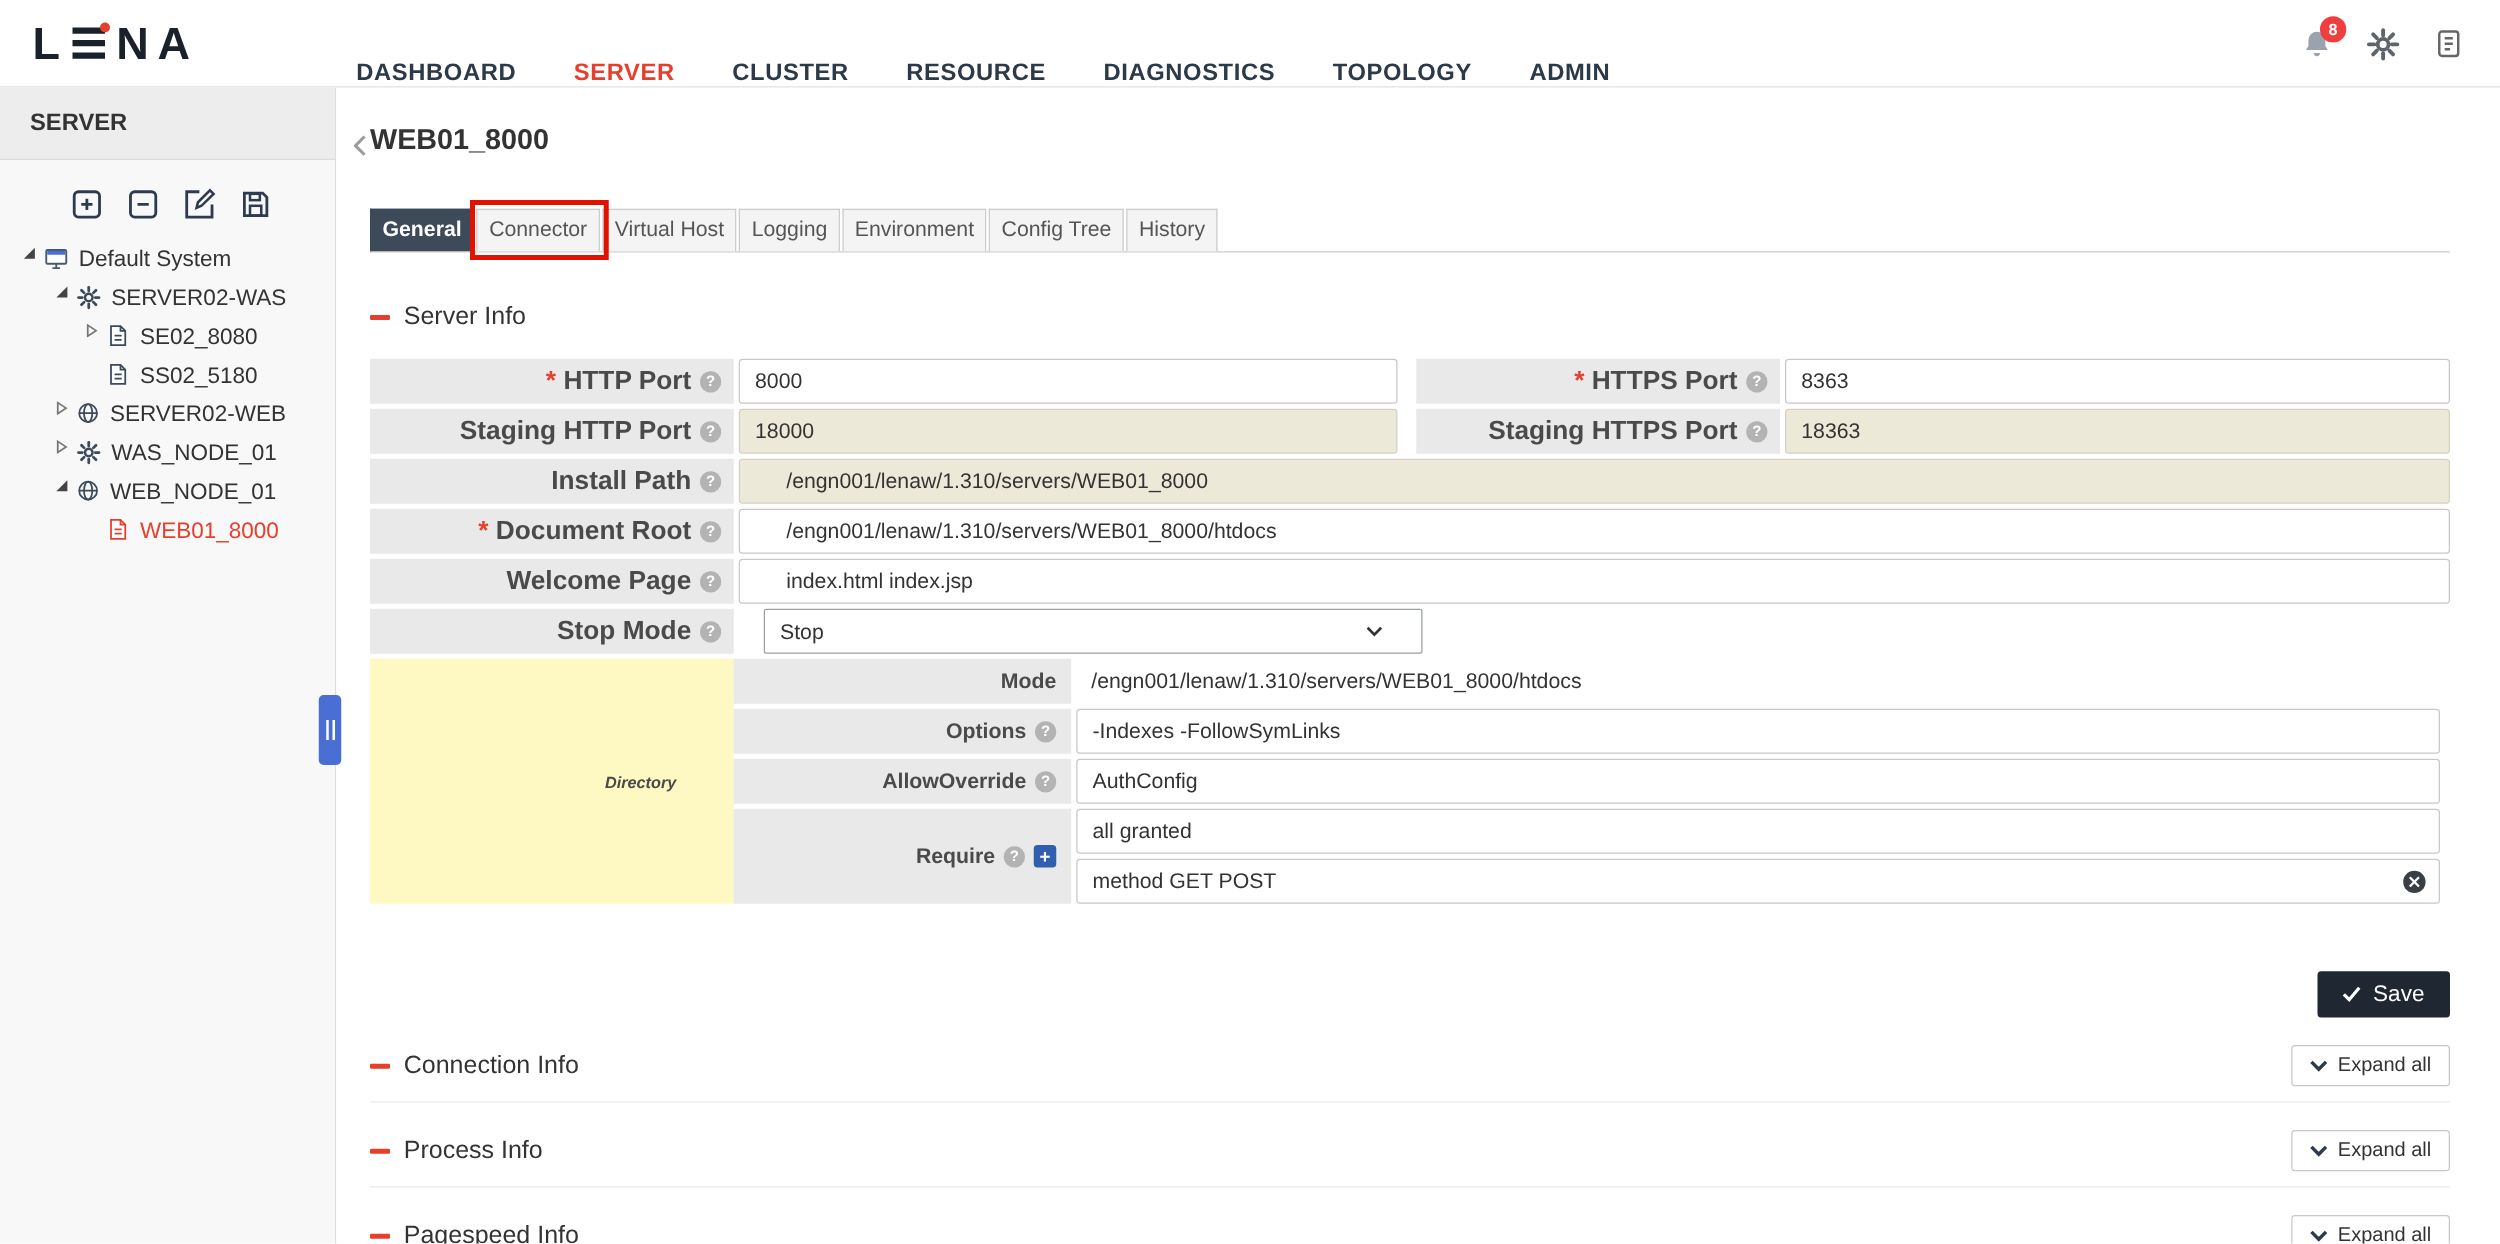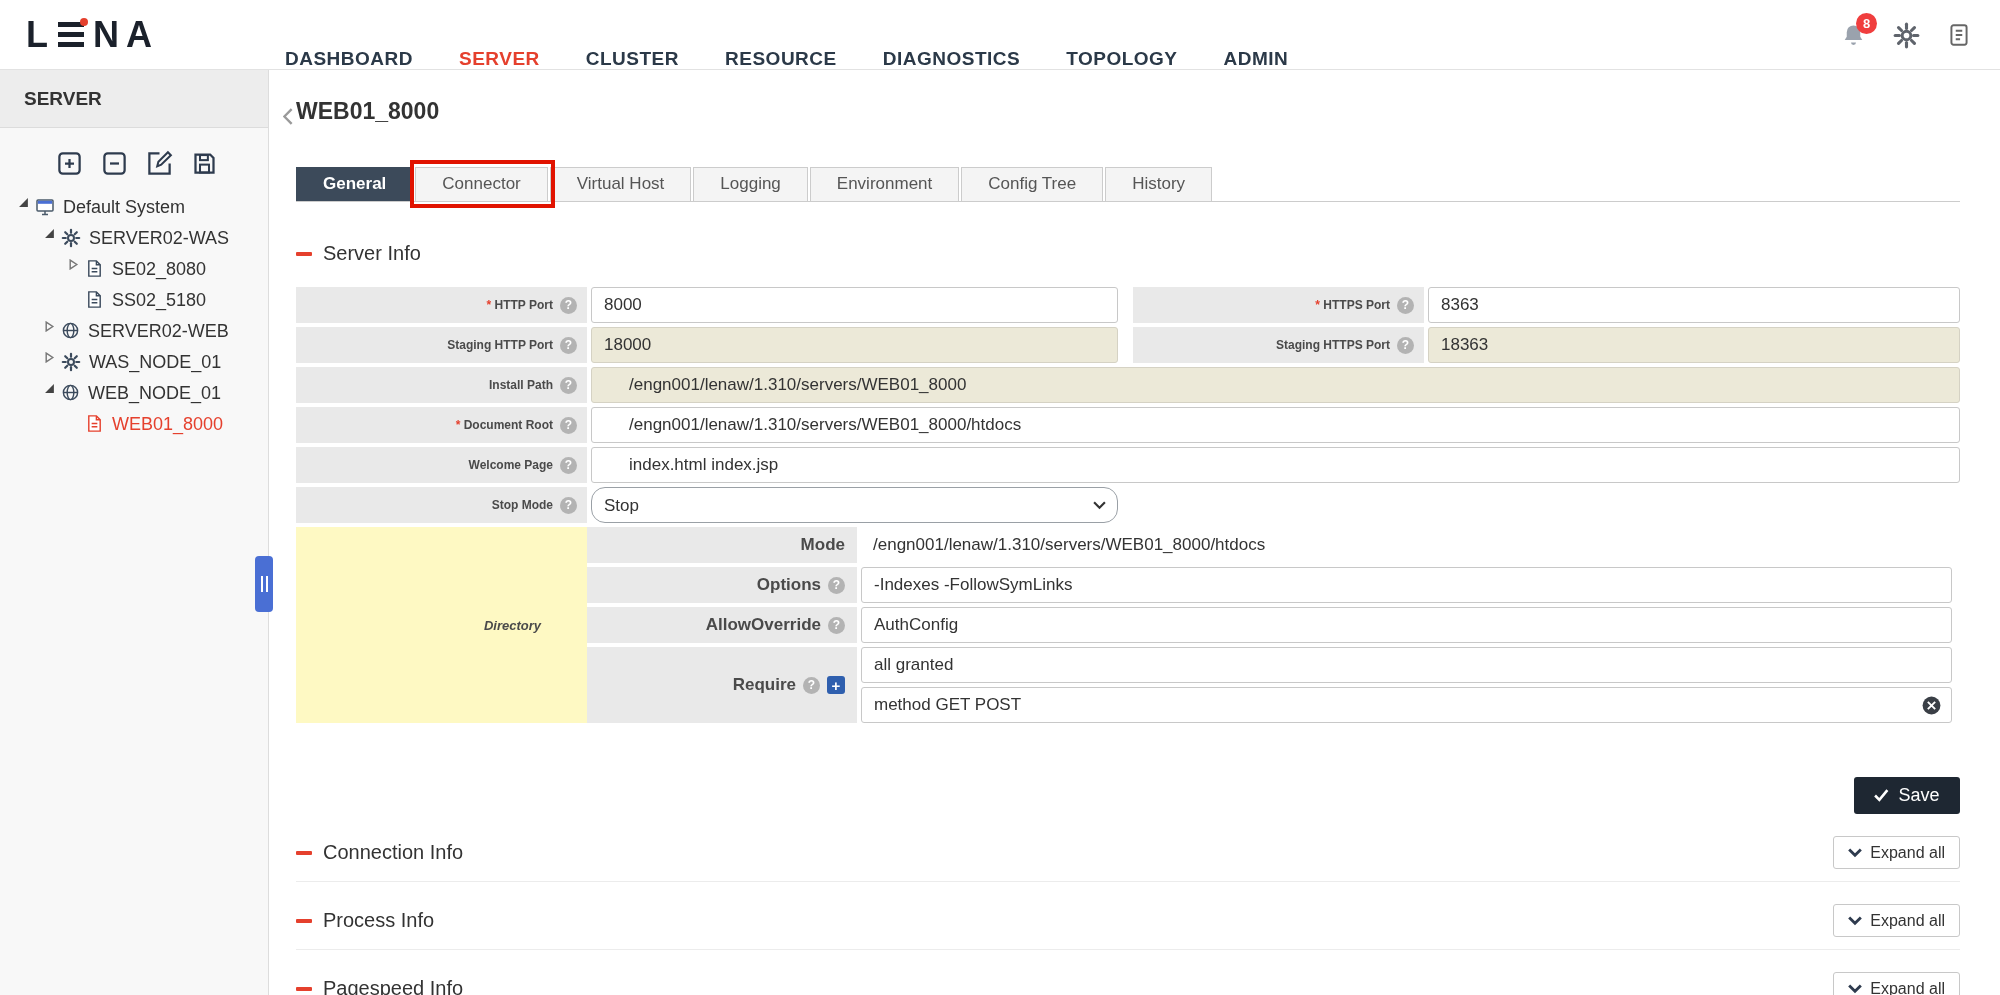--- a/index.html
+++ b/index.html
@@ -68,21 +68,21 @@
 
   
   .main { position:absolute; left:269px; top:70px; right:0; bottom:0; overflow:hidden; background:#fff; }
   .back-chevron { position:absolute; left:10px; top:34px; cursor:pointer; padding:4px; }
   .content { margin:0 40px 0 27px; }
   .page-title { padding-top:28px; font-size:23px; font-weight:bold; color:#333; }
 
   
   .tabs { display:flex; margin-top:42px; border-bottom:1px solid #ccc; align-items:flex-end; }
   .tab {
-    height:34px; line-height:32px; padding:0 26px; margin-right:2px;
+    height:34px; line-height:32px; padding:0 9px; margin-right:2px;
     background:#f4f4f4; border:1px solid #ccc; border-bottom:none;
     font-size:17px; color:#555; cursor:pointer; position:relative;
   }
   .tab.active { background:#3c4a5a; border-color:#3c4a5a; color:#fff; font-weight:bold; }
   .tab-wrap { position:relative; }
   .annotation-box {
     position:absolute; left:-5px; right:-5px; top:-7px; bottom:-7px;
     border:4px solid #e11300; z-index:5; pointer-events:none;
   }
 
@@ -90,21 +90,21 @@
   .section-header { display:flex; align-items:center; margin-top:40px; }
   .section-dash { width:16px; height:4px; background:#e5402d; margin-right:11px; border-radius:1px; }
   .section-title { font-size:20px; color:#333; }
 
   
   .form { margin-top:22px; }
   .frow { display:flex; gap:4px; margin-bottom:4px; }
   .lbl {
     width:291px; min-width:291px; height:36px; background:#e9e9e9;
     display:flex; align-items:center; justify-content:flex-end; gap:7px;
-    padding-right:10px; font-size:12px; font-weight:bold; color:#4a4a4a;
+    padding-right:10px; font-size:21px; font-weight:bold; color:#4a4a4a;
   }
   .lbl.second { margin-left:11px; }
   .req::before { content:"* "; color:#e5402d; font-weight:bold; }
   .help {
     width:17px; height:17px; min-width:17px; border-radius:50%; background:#b3b3b3;
     color:#fff; font-size:12px; font-weight:bold; display:flex; align-items:center; justify-content:center;
     cursor:pointer;
   }
   .help::before { content:"?"; }
   .inp {
@@ -112,22 +112,22 @@
     padding:0 12px; font-size:17px; color:#333; font-family:"Liberation Sans",sans-serif; width:100%;
   }
   .inp.ro { background:#ece9d8; border-color:#d5d2c4; }
   .in1 { width:527px; min-width:527px; }
   .in2 { flex:1; }
   .infull { flex:1;padding-left:37px; }
 
   .select-wrap { position:relative; width:527px; }
   .select-wrap select {
     appearance:none; -webkit-appearance:none; width:100%; height:36px;
-    border:1px solid #9aa0a6; border-radius:14px; background:#fff;
-    padding:0 34px 0 12px; font-size:17px; color:#333; font-family:"Liberation Sans",sans-serif;
+    border:1px solid #9aa0a6; border-radius:2px; background:#fff;
+    padding:0 34px 0 12px; font-size:17px; color:#333; font-family:"Liberation Sans",sans-serif;margin-left:20px;
   }
   .select-caret { position:absolute; right:12px; top:14px; pointer-events:none; }
 
   
   .dir-row { display:flex; margin-bottom:4px; }
   .dir-outer {
     width:291px; min-width:291px; background:#fef9c3;
     display:flex; align-items:center; justify-content:flex-end; padding-right:46px;
     font-size:13px; font-weight:bold; color:#4a4a4a;font-style:italic;
   }

